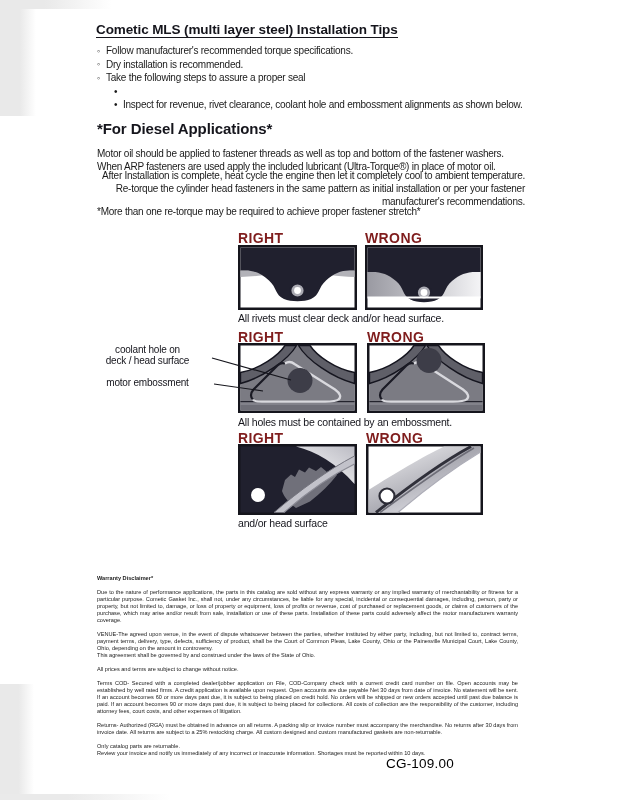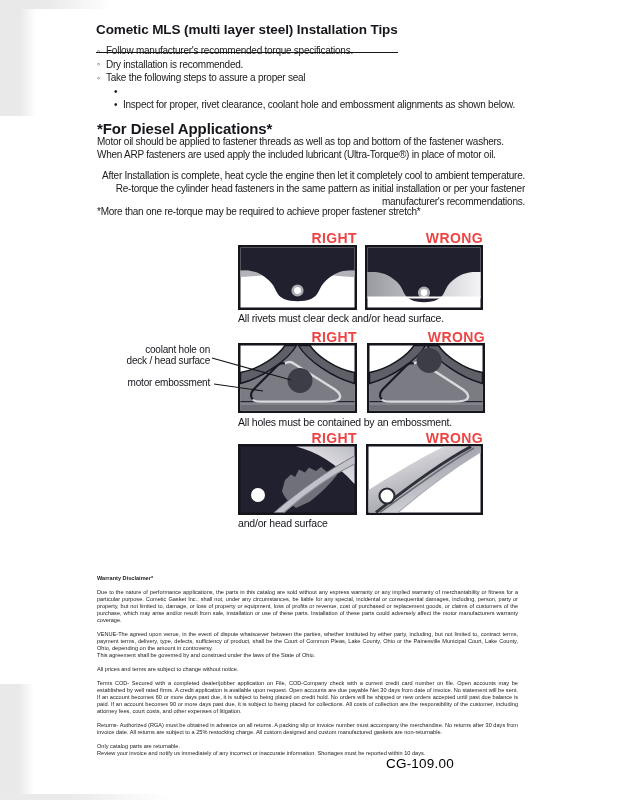--- a/index.html
+++ b/index.html
@@ -14,39 +14,39 @@
     background:linear-gradient(to right,#e9e9e9 55%,#ffffff 100%); }
   .edge-top { left:0; top:0; width:112px; height:9px;
     background:linear-gradient(to right,#e9e9e9 40%,#ffffff 100%); }
   .edge-bl { left:0; top:684px; width:34px; height:116px;
     background:linear-gradient(to right,#e9e9e9 55%,#ffffff 100%); }
   .edge-bottom { left:0; top:794px; width:170px; height:6px;
     background:linear-gradient(to right,#eaeaea 40%,#ffffff 100%); }
 
   .title {
     left:96px; top:22px; font-size:13.5px; font-weight:bold; letter-spacing:-0.1px;
-    color:#15151c; border-bottom:1.5px solid #15151c; padding-bottom:15px;
+    color:#15151c; border-bottom:1.5px solid #15151c; padding-bottom:0;
   }
 
   .bullets { left:97px; top:44px; font-size:10px; letter-spacing:-0.25px; }
   .bline { height:13.5px; display:flex; align-items:center; }
   .bmark { width:9px; font-size:9px; color:#333; flex:none; }
   .sub { margin-left:17px; }
   .smark { width:9px; font-size:10px; flex:none; }
 
   .diesel-h { left:97px; top:120px; font-size:15px; font-weight:bold; letter-spacing:-0.1px; color:#15151c; }
   .para { left:97px; width:428px; font-size:10px; line-height:12.9px; letter-spacing:-0.25px; }
-  .p1 { top:136px; }
+  .p1 { top:148px; }
   .p2 { top:170px;text-align:right; }
   .p3 { top:206px; }
 
-  .fig-label { font-size:14px; font-weight:bold; letter-spacing:0.4px; text-align:right; color:#ef4444; }
+  .fig-label { font-size:14px; font-weight:bold; letter-spacing:0.4px; text-align:left; color:#7f1d1d; }
   .caption { font-size:10.5px; letter-spacing:-0.2px; color:#15151c; line-height:12px; }
 
-  .ann { left:85px; width:125px; font-size:10px; line-height:10.5px; letter-spacing:-0.2px; text-align:right; color:#15151c; }
+  .ann { left:85px; width:125px; font-size:10px; line-height:10.5px; letter-spacing:-0.2px; text-align:center; color:#15151c; }
   .ann div { display:block; }
 
   .leader { pointer-events:none; }
 
   .disclaimer {
     left:97px; top:575px; width:421px; font-size:5.6px; line-height:7px;
     color:#222; text-align:justify; letter-spacing:0;
   }
   .d-head { font-weight:bold; margin-bottom:7px; }
   .d-p { margin-bottom:7px; }
@@ -77,21 +77,21 @@
     </div>
     <div class="bline">
       <span class="bmark">◦</span>
       <span>Take the following steps to assure a proper seal</span>
     </div>
     <div class="bline sub">
       <span class="smark">•</span>
     </div>
     <div class="bline sub">
       <span class="smark">•</span>
-      <span>Inspect for proper, rivet clearance, coolant hole and embossment alignments as shown below.</span>
+      <span>Inspect for revenue, rivet clearance, coolant hole and embossment alignments as shown below.</span>
     </div>
   </div>
 
   <div class="abs diesel-h">*For Diesel Applications*</div>
   <div class="abs para p1">Motor oil should be applied to fastener threads as well as top and bottom of the fastener washers. When ARP fasteners are used apply the included lubricant (Ultra-Torque®) in place of motor oil.</div>
   <div class="abs para p2">After Installation is complete, heat cycle the engine then let it completely cool to ambient temperature. Re-torque the cylinder head fasteners in the same pattern as initial installation or per your fastener manufacturer's recommendations.</div>
   <div class="abs para p3">*More than one re-torque may be required to achieve proper fastener stretch*</div>
 
   <div class="abs fig-label" style="left:238px; top:230px; width:119px;">RIGHT</div>
   <div class="abs fig-label" style="left:365px; top:230px; width:118px;">WRONG</div>

